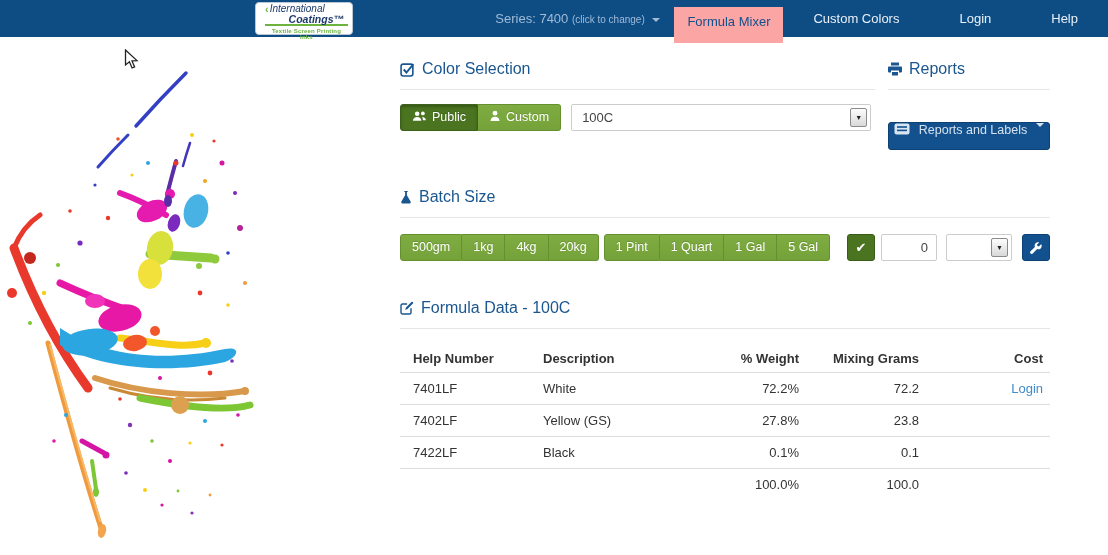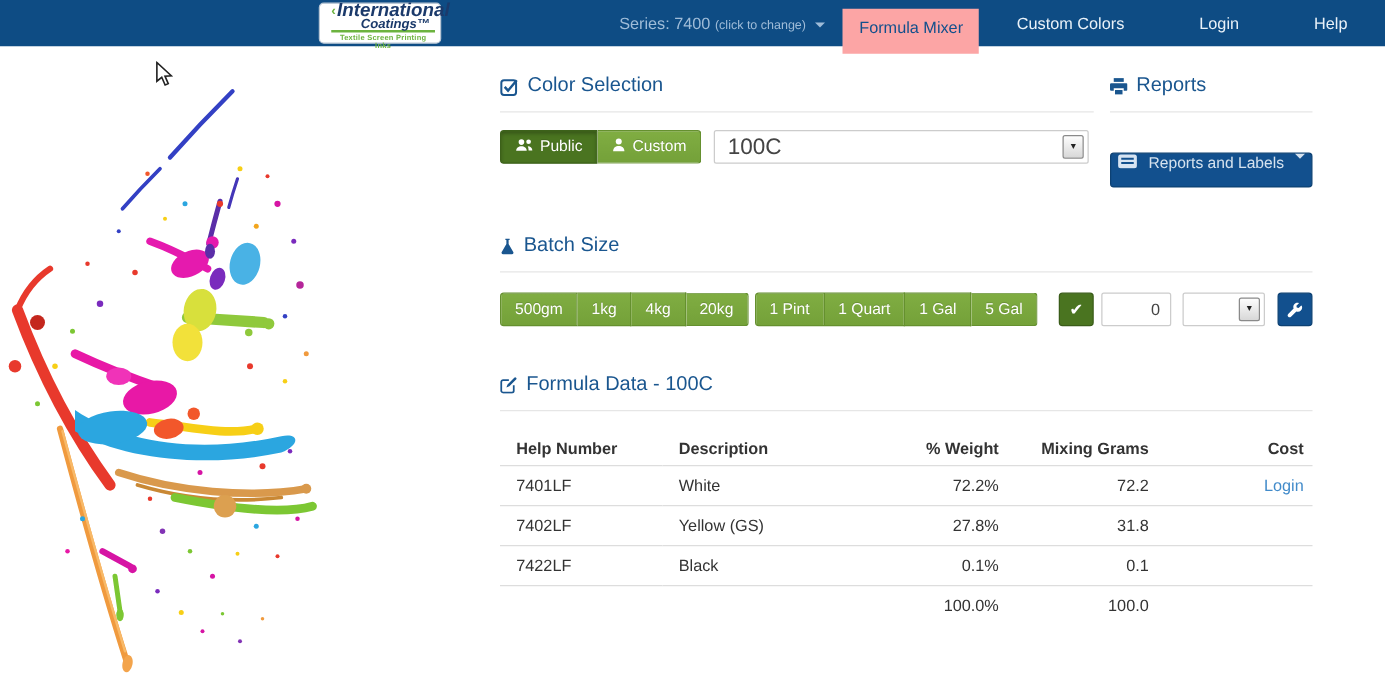--- a/index.html
+++ b/index.html
@@ -5,21 +5,21 @@
   * { margin:0; padding:0; box-sizing:border-box; }
   html,body { width:1108px; height:555px; overflow:hidden; background:#fff;
               font-family:"Liberation Sans", sans-serif; color:#333; }
 
   
   .navbar { position:relative; width:100%; height:37px; background:#0e4c84; overflow:visible; z-index:5; }
   .logo-box { position:absolute; left:255px; top:2px; width:98px; height:33px; background:#fff;
               border:1px solid #b9c6d4; border-radius:4px; padding:1px 4px 0 9px; cursor:pointer; }
   .logo-row { display:flex; align-items:center; }
   .logo-swoosh { color:#6cb33f; font-weight:bold; font-size:11px; margin-right:1px; line-height:9px; }
-  .logo-line1 { font-size:15px; font-weight:bold; font-style:italic; color:#1b3a6b; line-height:10px; }
+  .logo-line1 { font-size:10px; font-weight:normal; font-style:italic; color:#1b3a6b; line-height:10px; }
   .logo-line2 { font-size:10.5px; font-weight:bold; font-style:italic; color:#1b3a6b; line-height:10px;
                 text-align:right; padding-right:4px; border-bottom:2px solid #6cb33f; }
   .logo-tagline { font-size:6px; font-weight:bold; color:#6cb33f; text-align:center; margin-top:1.5px; letter-spacing:.2px; }
 
   .nav-right { position:absolute; right:0; top:0; height:37px; display:flex; align-items:stretch; }
   .nav-series { color:#9fbcd8; font-size:13px; line-height:37px; padding:0 14px; cursor:pointer; white-space:nowrap; }
   .nav-series .hint { font-size:10px; }
   .caret-down { display:inline-block; width:0; height:0; border-left:4px solid transparent;
                 border-right:4px solid transparent; border-top:4px solid #9fbcd8; margin-left:4px; vertical-align:middle; }
   .nav-item { color:#e9f1f8; font-size:13px; line-height:37px; padding:0 30px; cursor:pointer; white-space:nowrap; }
@@ -46,21 +46,21 @@
           font-size:12.5px; padding:0 11px; line-height:25px; cursor:pointer; white-space:nowrap;
           text-shadow:0 -1px 0 rgba(0,0,0,.15); }
   .gbtn + .gbtn { border-left:none; }
   .btn-group .gbtn:first-child { border-radius:3px 0 0 3px; }
   .btn-group .gbtn:last-child { border-radius:0 3px 3px 0; }
   .gbtn.active { background:#4a7420; border-color:#3c611a; box-shadow:inset 0 2px 3px rgba(0,0,0,.25); }
   .gbtn .ic { margin-right:5px; vertical-align:-1px; }
 
   .fake-select { display:flex; align-items:center; border:1px solid #ccc; border-radius:2px; background:#fff;
                  height:27px; cursor:pointer; }
-  .fake-select .val { flex:1; padding-left:10px; font-size:18px; color:#444; }
+  .fake-select .val { flex:1; padding-left:10px; font-size:13px; color:#444; }
   .dd-btn { width:17px; height:19px; margin-right:3px; border:1px solid #8a8a8a; border-radius:2px;
             background:linear-gradient(#fdfdfd,#d8d8d8); display:flex; align-items:center; justify-content:center;
             font-size:7px; color:#222; }
   #colorSelect { width:300px; margin-left:10px; }
 
   .navy-btn { height:28px; margin-top:32px; width:100%; background:#12508e; border:1px solid #0d4173;
               border-radius:3px; color:#d5e2ee; font-size:12.5px; display:flex; align-items:flex-start;
               justify-content:center; gap:9px; cursor:pointer; }
   .navy-btn .caret-down { border-top-color:#d5e2ee; margin-left:0; }
 
@@ -331,21 +331,21 @@
           <td>7401LF</td>
           <td>White</td>
           <td class="num">72.2%</td>
           <td class="num">72.2</td>
           <td class="c-cost"><span class="cost-link">Login</span></td>
         </tr>
         <tr>
           <td>7402LF</td>
           <td>Yellow (GS)</td>
           <td class="num">27.8%</td>
-          <td class="num">31.8</td>
+          <td class="num">23.8</td>
           <td class="c-cost"></td>
         </tr>
         <tr>
           <td>7422LF</td>
           <td>Black</td>
           <td class="num">0.1%</td>
           <td class="num">0.1</td>
           <td class="c-cost"></td>
         </tr>
         <tr class="total">

